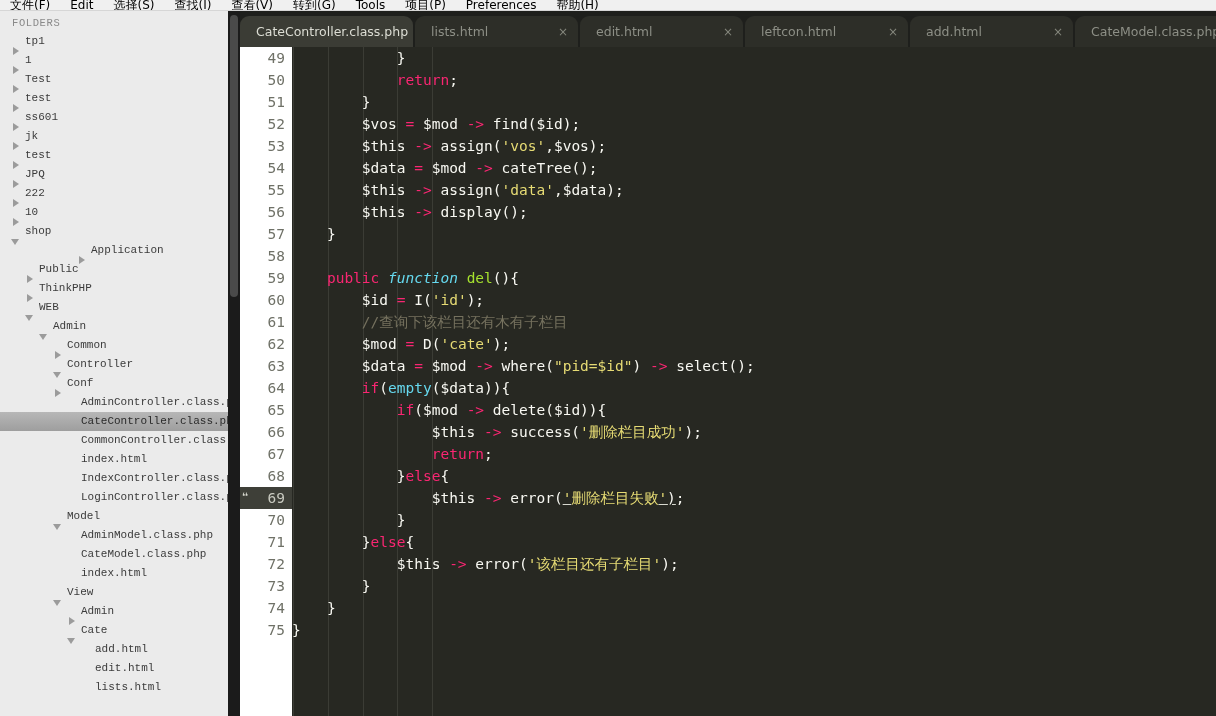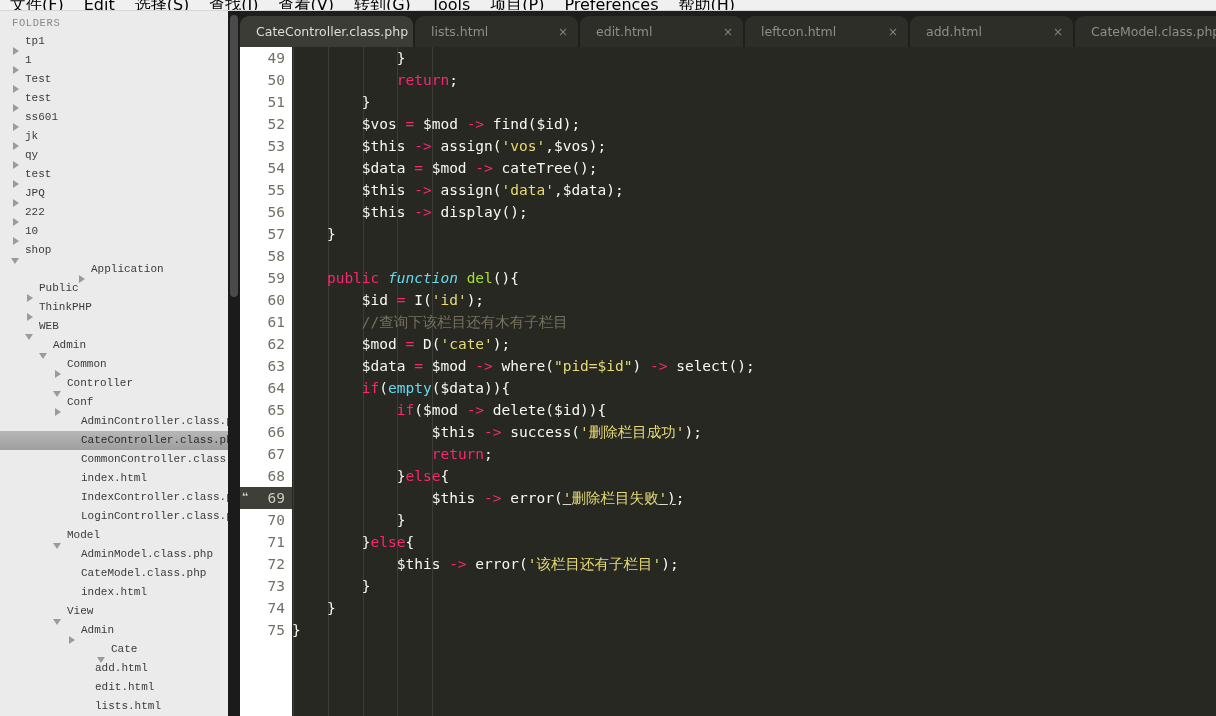--- a/index.html
+++ b/index.html
@@ -12,21 +12,21 @@
   
   #menubar{
     position:absolute; top:0; left:0; width:1216px; height:11px;
     background:#f0f0f0;
     display:flex; align-items:flex-end;
     overflow:hidden;
     border-bottom:1px solid #d6d6d6;
     z-index:30;
   }
   #menubar .mi{
-    font-size:16px; color:#000; line-height:12px;
+    font-size:12px; color:#000; line-height:12px;
     padding:0 10px; white-space:nowrap;
     position:relative; top:1px;margin-top:26px;
   }
 
   
   #sidebar{
     position:absolute; top:11px; left:0; width:228px; height:705px;
     background:#ebebeb;
     overflow:hidden;
     font-family:Liberation Mono, monospace;
@@ -192,24 +192,20 @@
       <div class="tree-row" style="padding-left: 10px;">
         <span class="arrow closed"></span>
         <span class="tname">ss601</span>
       </div>
       <div class="tree-row" style="padding-left: 10px;">
         <span class="arrow closed"></span>
         <span class="tname">jk</span>
       </div>
       <div class="tree-row" style="padding-left: 10px;">
         <span class="arrow closed"></span>
-        <span class="tname">qy</span>
-      </div>
-      <div class="tree-row" style="padding-left: 10px;">
-        <span class="arrow closed"></span>
         <span class="tname">test</span>
       </div>
       <div class="tree-row" style="padding-left: 10px;">
         <span class="arrow closed"></span>
         <span class="tname">JPQ</span>
       </div>
       <div class="tree-row" style="padding-left: 10px;">
         <span class="arrow closed"></span>
         <span class="tname">222</span>
       </div>
@@ -294,21 +290,21 @@
         <span class="tname">index.html</span>
       </div>
       <div class="tree-row" style="padding-left: 52px;">
         <span class="arrow open"></span>
         <span class="tname">View</span>
       </div>
       <div class="tree-row" style="padding-left: 66px;">
         <span class="arrow closed"></span>
         <span class="tname">Admin</span>
       </div>
-      <div class="tree-row" style="padding-left: 66px; margin-left: 30px;">
+      <div class="tree-row" style="padding-left: 66px;">
         <span class="arrow open"></span>
         <span class="tname">Cate</span>
       </div>
       <div class="tree-row" style="padding-left: 80px;">
         <span class="arrow none"></span>
         <span class="tname">add.html</span>
       </div>
       <div class="tree-row" style="padding-left: 80px;">
         <span class="arrow none"></span>
         <span class="tname">edit.html</span>

